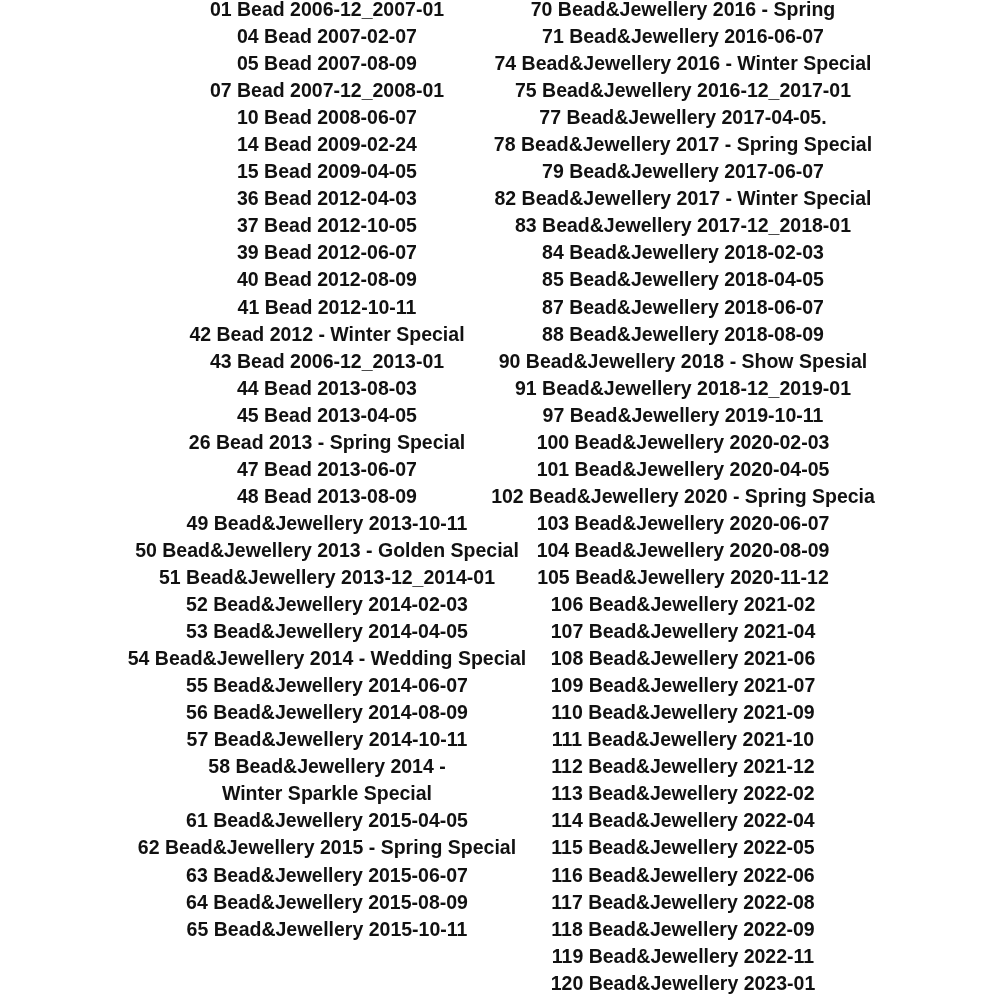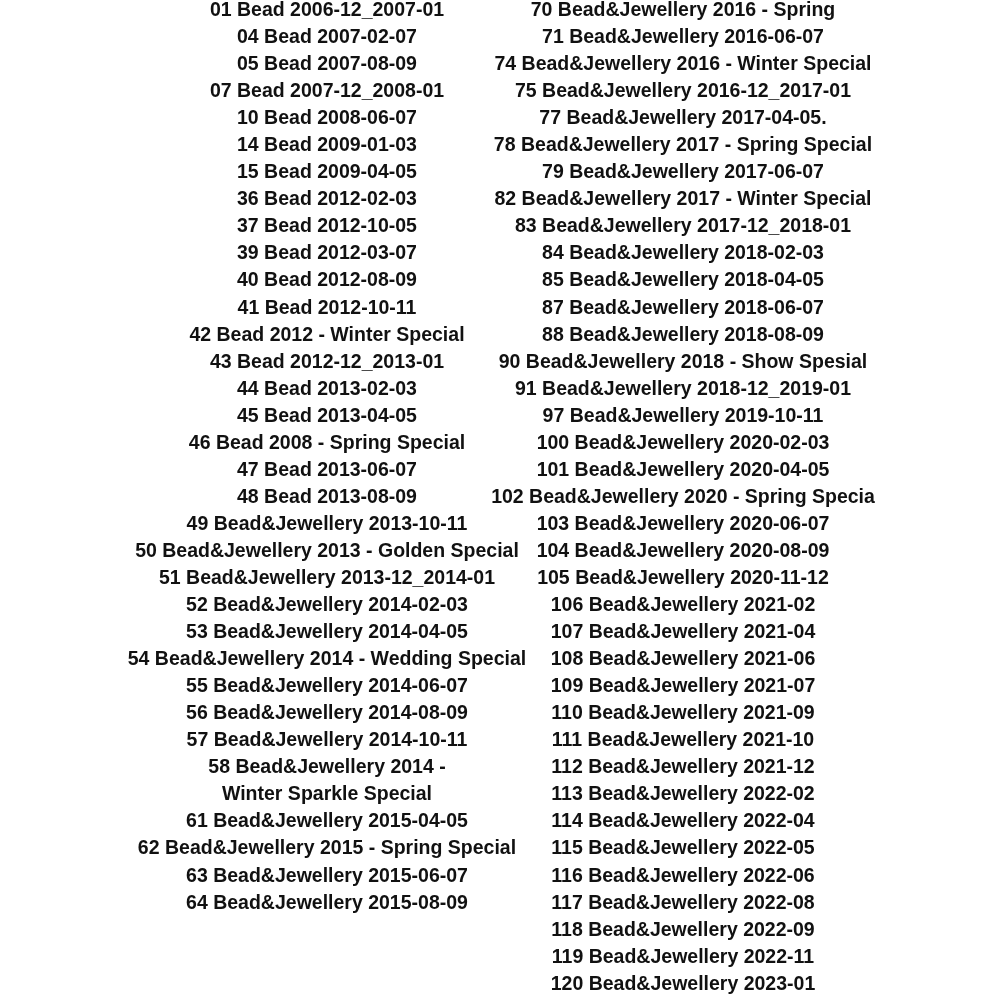--- a/index.html
+++ b/index.html
@@ -39,49 +39,50 @@
 </head>
 <body style="background: rgb(255, 255, 255);">
 
 <div class="issues-page">
   <div class="col col-left" style="color: rgb(17, 17, 17);">
       <div class="line">01 Bead 2006-12_2007-01</div>
       <div class="line">04 Bead 2007-02-07</div>
       <div class="line">05 Bead 2007-08-09</div>
       <div class="line">07 Bead 2007-12_2008-01</div>
       <div class="line">10 Bead 2008-06-07</div>
-      <div class="line">14 Bead 2009-01-03</div>
+      <div class="line">14 Bead 2009-02-24</div>
       <div class="line">15 Bead 2009-04-05</div>
-      <div class="line">36 Bead 2012-02-03</div>
+      <div class="line">36 Bead 2012-04-03</div>
       <div class="line">37 Bead 2012-10-05</div>
-      <div class="line">39 Bead 2012-03-07</div>
+      <div class="line">39 Bead 2012-06-07</div>
       <div class="line">40 Bead 2012-08-09</div>
       <div class="line">41 Bead 2012-10-11</div>
       <div class="line">42 Bead 2012 - Winter Special</div>
-      <div class="line">43 Bead 2012-12_2013-01</div>
-      <div class="line">44 Bead 2013-02-03</div>
+      <div class="line">43 Bead 2006-12_2013-01</div>
+      <div class="line">44 Bead 2013-08-03</div>
       <div class="line">45 Bead 2013-04-05</div>
-      <div class="line">46 Bead 2008 - Spring Special</div>
+      <div class="line">26 Bead 2013 - Spring Special</div>
       <div class="line">47 Bead 2013-06-07</div>
       <div class="line">48 Bead 2013-08-09</div>
       <div class="line">49 Bead&amp;Jewellery 2013-10-11</div>
       <div class="line">50 Bead&amp;Jewellery 2013 - Golden Special</div>
       <div class="line">51 Bead&amp;Jewellery 2013-12_2014-01</div>
       <div class="line">52 Bead&amp;Jewellery 2014-02-03</div>
       <div class="line">53 Bead&amp;Jewellery 2014-04-05</div>
       <div class="line">54 Bead&amp;Jewellery 2014 - Wedding Special</div>
       <div class="line">55 Bead&amp;Jewellery 2014-06-07</div>
       <div class="line">56 Bead&amp;Jewellery 2014-08-09</div>
       <div class="line">57 Bead&amp;Jewellery 2014-10-11</div>
       <div class="line">58 Bead&amp;Jewellery 2014 -</div>
       <div class="line">Winter Sparkle Special</div>
       <div class="line">61 Bead&amp;Jewellery 2015-04-05</div>
       <div class="line">62 Bead&amp;Jewellery 2015 - Spring Special</div>
       <div class="line">63 Bead&amp;Jewellery 2015-06-07</div>
       <div class="line">64 Bead&amp;Jewellery 2015-08-09</div>
+      <div class="line">65 Bead&amp;Jewellery 2015-10-11</div>
     </div>
   <div class="col col-right" style="color: rgb(17, 17, 17);">
       <div class="line">70 Bead&amp;Jewellery 2016 - Spring</div>
       <div class="line">71 Bead&amp;Jewellery 2016-06-07</div>
       <div class="line">74 Bead&amp;Jewellery 2016 - Winter Special</div>
       <div class="line">75 Bead&amp;Jewellery 2016-12_2017-01</div>
       <div class="line">77 Bead&amp;Jewellery 2017-04-05.</div>
       <div class="line">78 Bead&amp;Jewellery 2017 - Spring Special</div>
       <div class="line">79 Bead&amp;Jewellery 2017-06-07</div>
       <div class="line">82 Bead&amp;Jewellery 2017 - Winter Special</div>

